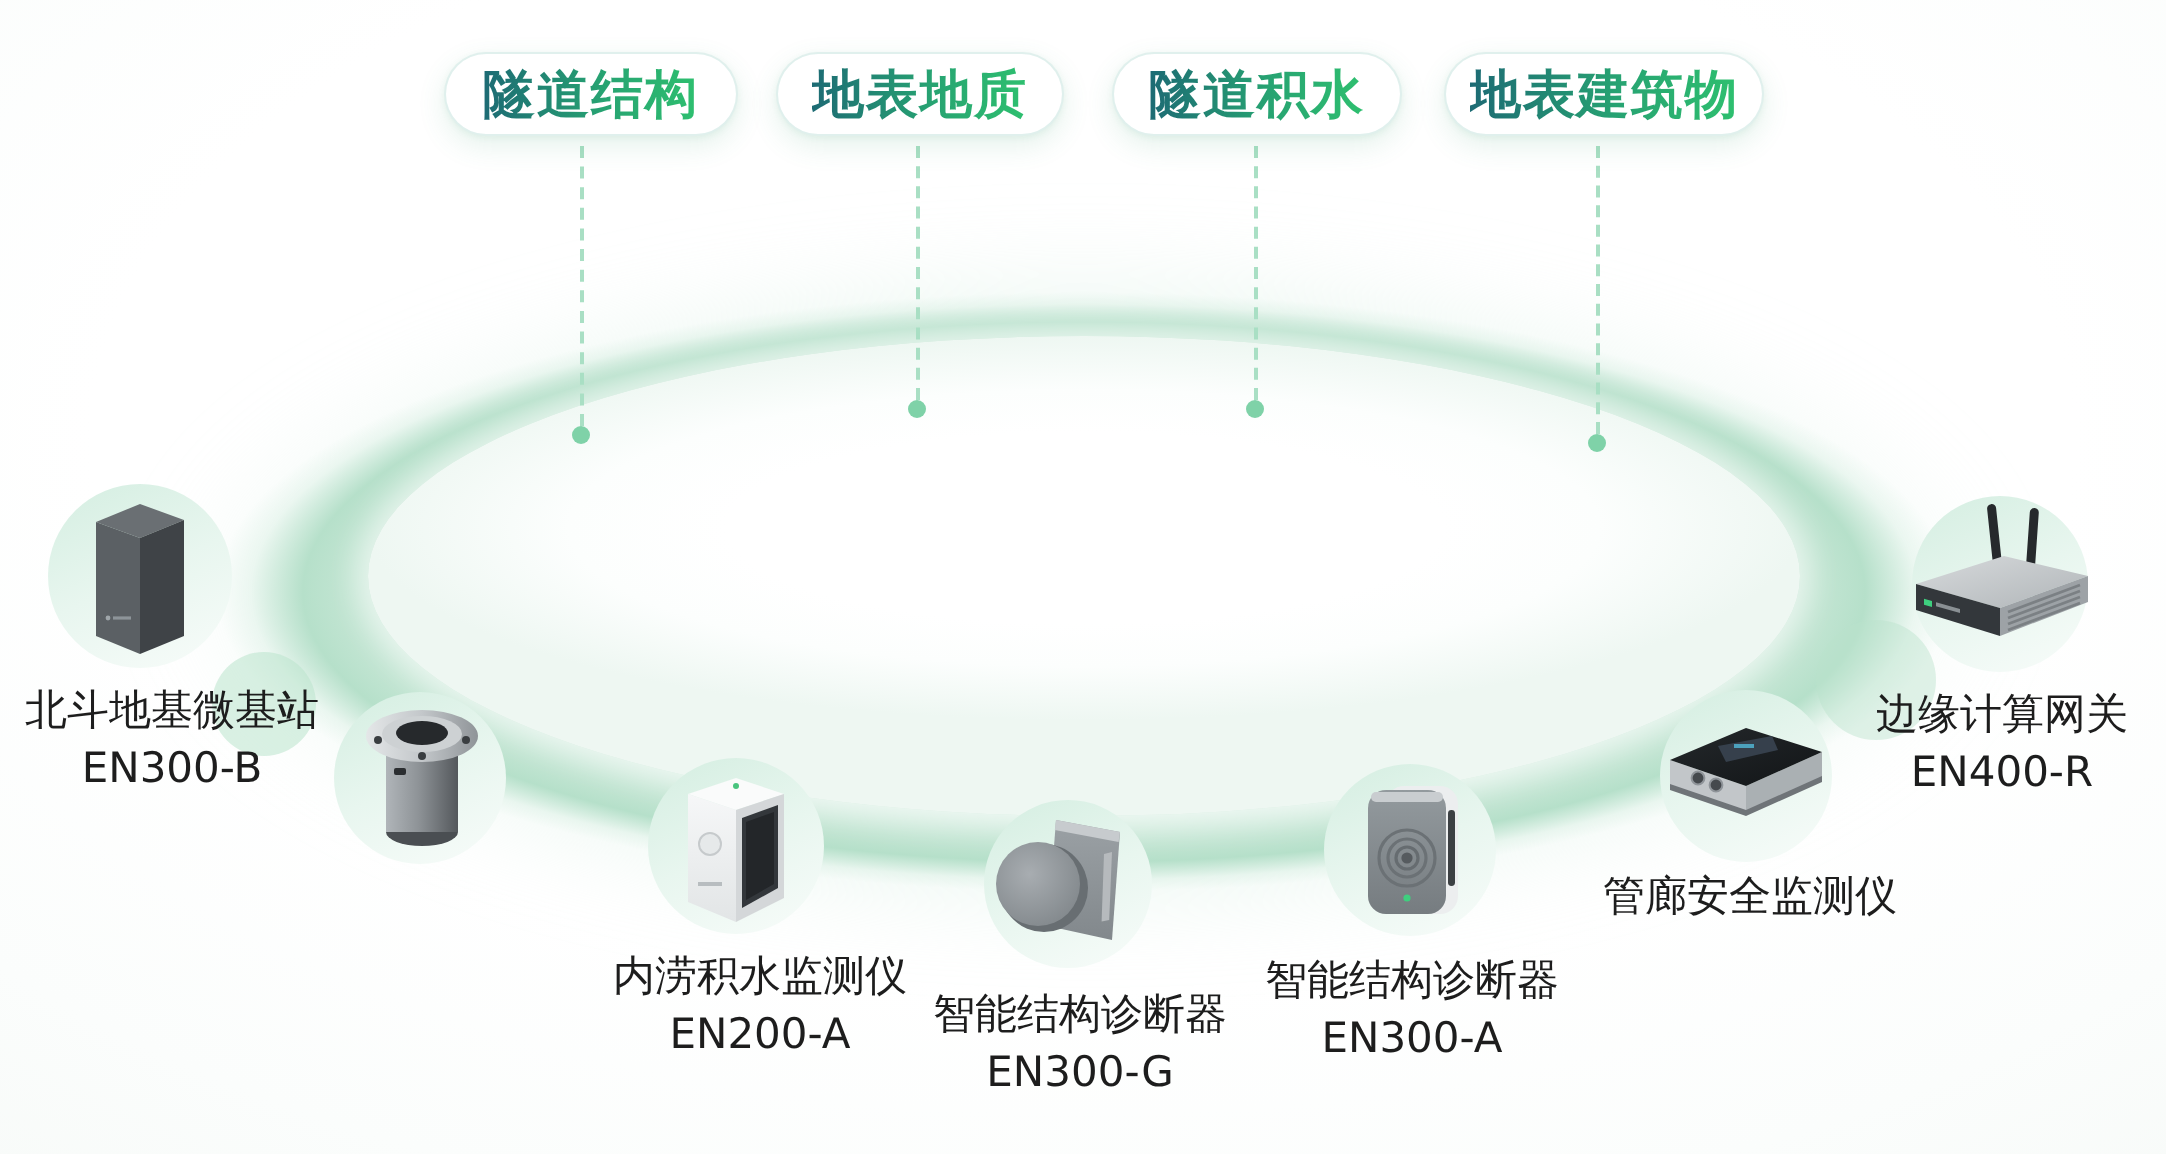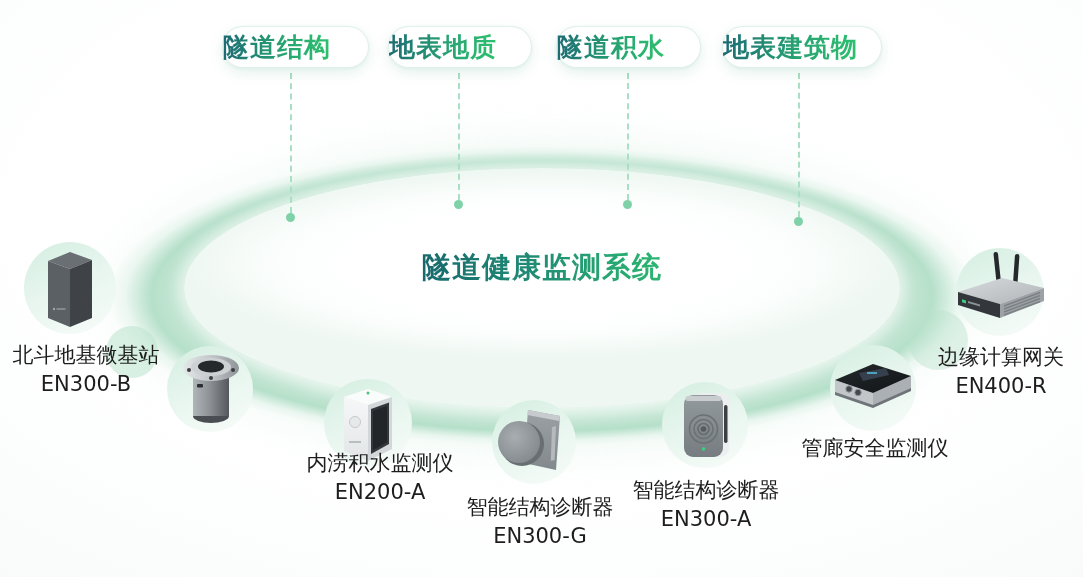--- a/index.html
+++ b/index.html
@@ -24,21 +24,21 @@
     background:radial-gradient(ellipse closest-side at 50% 40%,#ffffff 50%,#fcfefd 72%,#eef7f2 100%);
     box-shadow:0 0 14px 6px rgba(255,255,255,.55);}
   .title{position:absolute;left:392px;top:248px;width:300px;text-align:center;
     font-size:29px;font-weight:bold;letter-spacing:1px;
     background:linear-gradient(90deg,#155f6a 0%,#1f8a74 45%,#2ec06f 100%);
     -webkit-background-clip:text;background-clip:text;color:transparent;}
   
   .badge{position:absolute;top:26px;height:40px;border-radius:21px;background:#ffffff;
     border:1px solid rgba(60,160,140,.16);
     box-shadow:0 5px 14px rgba(70,160,120,.14), 0 1px 3px rgba(70,160,120,.08);
-    display:flex;align-items:center;justify-content:flex-start;}
+    display:flex;align-items:center;justify-content:center;}
   .badge span{font-size:26px;font-weight:bold;letter-spacing:1px;
     background:linear-gradient(90deg,#1d6b74 0%,#27a372 55%,#2ec06f 100%);
     -webkit-background-clip:text;background-clip:text;color:transparent;}
   .b0{left:222px;width:145px;}
   .b1{left:388px;width:142px;}
   .b2{left:556px;width:143px;}
   .b3{left:722px;width:158px;}
   
   .connector{position:absolute;width:0;border-left:2px dashed #a9dfc4;}
   .connector .dot{position:absolute;left:-6px;bottom:-9px;width:9px;height:9px;border-radius:50%;background:#7fd2a8;}
@@ -65,21 +65,21 @@
   .v2{left:174px;top:348px;}
   .v3{left:338px;top:385px;}
   .v4{left:494px;top:406px;}
   .v5{left:679px;top:391px;}
   .v6{left:831px;top:360px;}
   .v7{left:952px;top:250px;}
   
   .label{position:absolute;width:220px;text-align:center;font-size:21px;line-height:29px;color:#1d1d1d;}
   .l1{left:-24px;top:341px;}
   .l2{left:97px; top:436px;}
-  .l3{left:270px;top:449px;text-align:center;}
+  .l3{left:270px;top:474px;text-align:center;}
   .l4{left:430px;top:493px;}
   .l5{left:596px;top:476px;}
   .l6{left:765px;top:434px;text-align:center;}
   .l7{left:891px;top:343px;}
 </style>
 </head>
 <body>
 
 <div class="canvas">
 
@@ -109,21 +109,20 @@
   <div class="badge b1">
       <span>地表地质</span>
     </div>
   <div class="badge b3">
       <span>地表建筑物</span>
     </div>
   <div class="badge b2">
       <span>隧道积水</span>
     </div>
 
-  <div class="title">隧道健康监测系统</div>
 
   <div class="circle k1"></div>
   <div class="circle k2"></div>
   <div class="circle k3"></div>
   <div class="circle k4"></div>
   <div class="circle k5"></div>
   <div class="circle k6"></div>
   <div class="circle k7"></div>
 
   <div class="dev v1">

